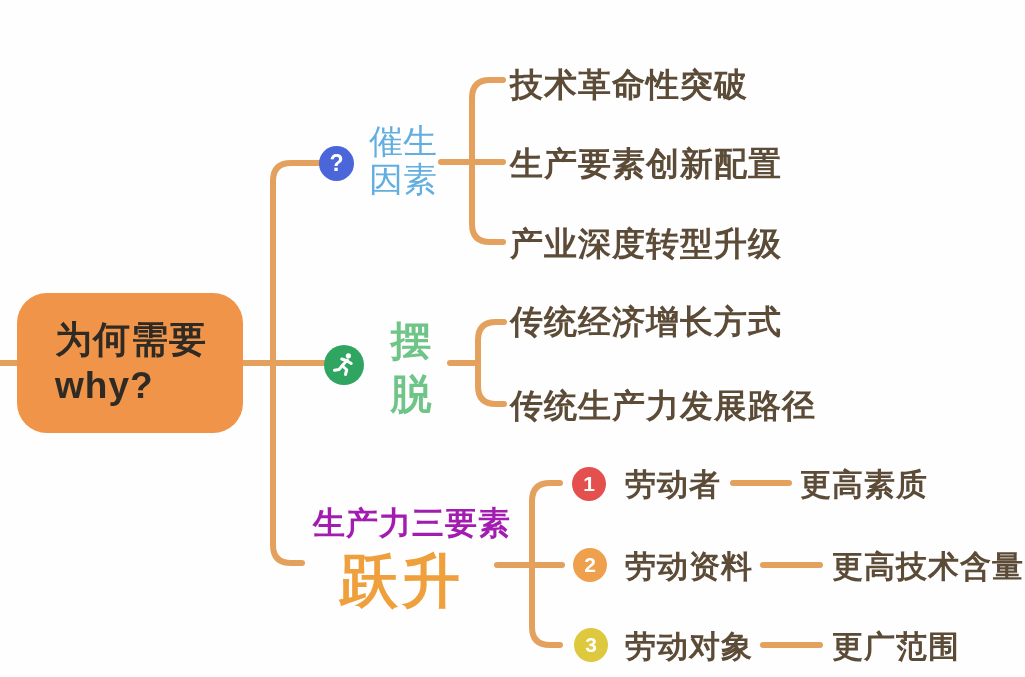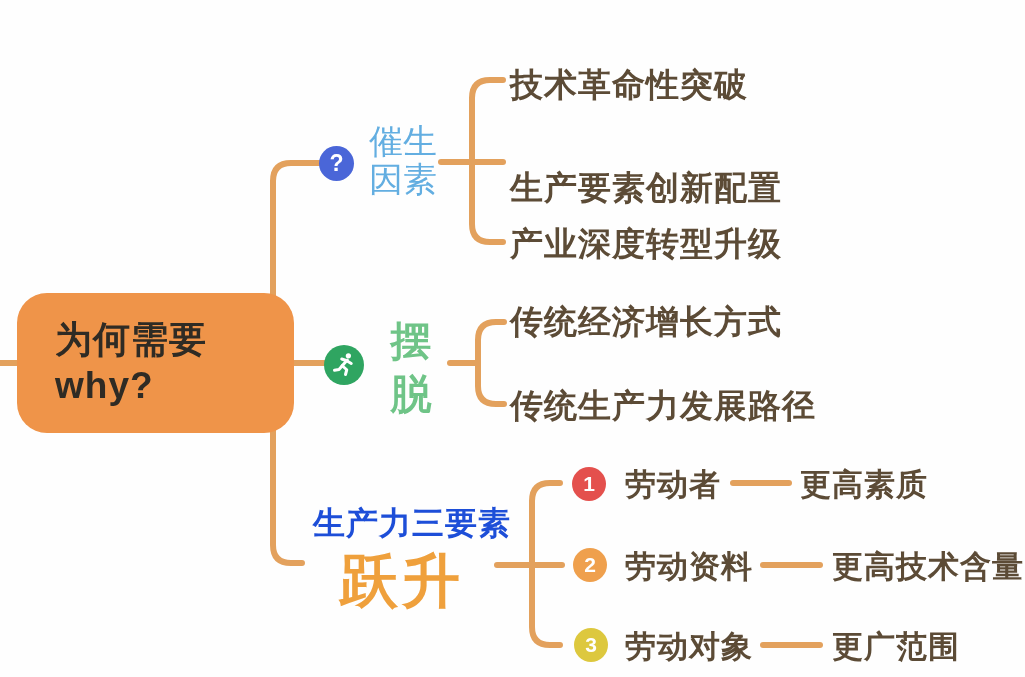--- a/index.html
+++ b/index.html
@@ -10,21 +10,21 @@
   .canvas{
     position:relative;
     width:1025px;height:677px;
     background:#fefefe;
     overflow:hidden;
   }
   svg.connectors{position:absolute;left:0;top:0;}
 
   
   .root-node{
-    position:absolute;left:17px;top:293px;width:277px;height:140px;
+    position:absolute;left:17px;top:293px;width:226px;height:140px;
     background:#ef9449;border-radius:30px;
     display:flex;flex-direction:column;justify-content:center;
     padding-left:38px;box-sizing:border-box;
   }
   .root-line{
     font-size:37px;font-weight:bold;color:#2f2b24;line-height:46px;
     letter-spacing:1px;
   }
 
   
@@ -33,21 +33,21 @@
     text-align:center;font-size:34px;font-weight:normal;color:#63aee1;
     line-height:38px;
   }
   .b2-label{
     position:absolute;left:383px;top:315px;width:56px;
     text-align:center;font-size:41px;font-weight:bold;color:#6fc487;
     line-height:53px;
   }
   .b3-prefix{
     position:absolute;left:313px;top:502px;
-    font-size:32px;font-weight:600;color:#1d4ed8;letter-spacing:1px;
+    font-size:32px;font-weight:600;color:#a21caf;letter-spacing:1px;
   }
   .b3-main{
     position:absolute;left:340px;top:543px;
     font-size:58px;font-weight:bold;color:#efa03c;letter-spacing:4px;
   }
 
   
   .leaf{
     position:absolute;font-size:33px;font-weight:700;color:#5c4b36;
     letter-spacing:1px;white-space:nowrap;
@@ -108,21 +108,21 @@
   </div>
 
   <div class="icon-circle q-icon">
     <span>?</span>
   </div>
   <div class="b1-label">
     <div>催生</div>
     <div>因素</div>
   </div>
   <div class="leaf" style="left:510px;top:63px;">技术革命性突破</div>
-  <div class="leaf" style="left:510px;top:142px;margin-top:24px;">生产要素创新配置</div>
+  <div class="leaf" style="left:510px;top:142px;">生产要素创新配置</div>
   <div class="leaf" style="left:510px;top:222px;">产业深度转型升级</div>
 
   <div class="icon-circle runner-icon">
     <svg width="30" height="30" viewBox="0 0 24 24" fill="none" stroke="#ffffff" stroke-width="2.4" stroke-linecap="round" stroke-linejoin="round">
       <circle cx="15.5" cy="4.6" r="2.1" fill="#ffffff" stroke="none"></circle>
       <path d="M14.6 8 L10.6 12.6"></path>
       <path d="M14.2 8.6 L17.8 10.8"></path>
       <path d="M14.2 8.6 L10.2 7.2"></path>
       <path d="M10.6 12.6 L14.2 15.8 L13.2 19.6"></path>
       <path d="M10.6 12.6 L8 15.6 L4.4 16.2"></path>

